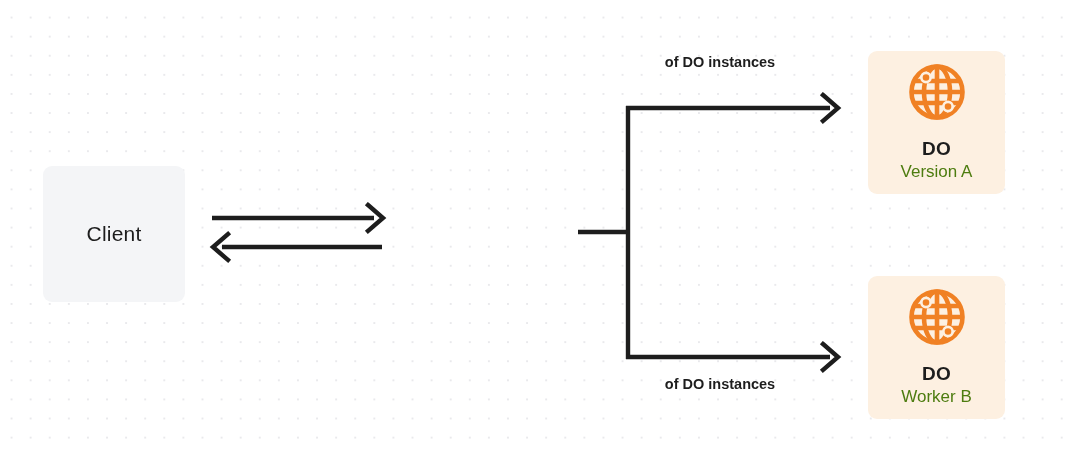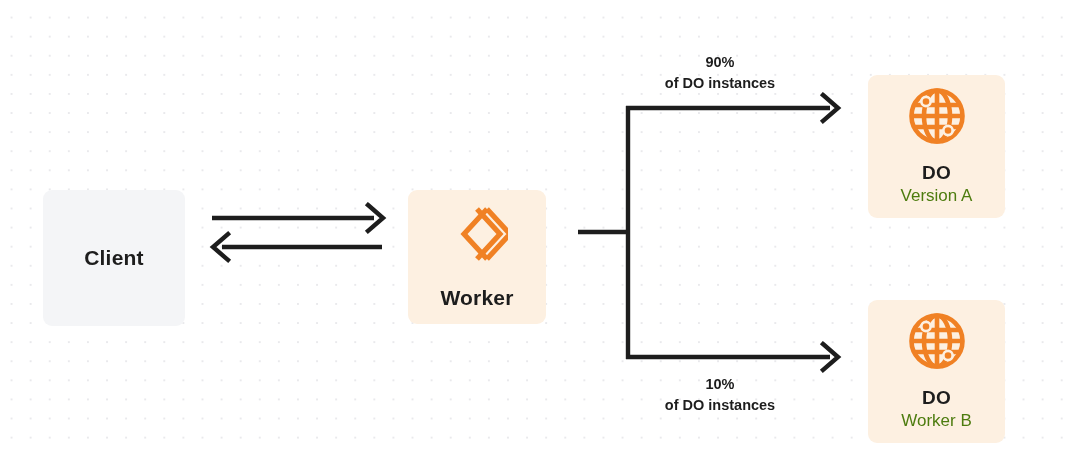--- a/index.html
+++ b/index.html
@@ -24,33 +24,32 @@
   }
 
   .node {
     position: absolute;
     display: flex;
     flex-direction: column;
     align-items: center;
     justify-content: center;
     border-radius: 9px;
     box-sizing: border-box;
-    margin-top: 24px;
   }
 
   #node-client {
     left: 43px;
     top: 166px;
     width: 142px;
     height: 136px;
     background-color: #f4f5f7;
   }
   .client-label {
     font-size: 21px;
-    font-weight: bold;
+    font-weight: normal;
     color: #1d1d1d;
     letter-spacing: 0.2px;
   }
 
   #node-worker {
     left: 408px;
     top: 166px;
     width: 138px;
     height: 134px;
     background-color: #fdf0e1;
@@ -149,33 +148,20 @@
     <g>
       <line x1="626" y1="357" x2="830" y2="357" stroke="#1d1d1d" stroke-width="4.4" stroke-linecap="butt"></line>
       <polyline points="823,344 838,357 823,370" fill="none" stroke="#1d1d1d" stroke-width="4.4" stroke-linecap="square" stroke-linejoin="miter"></polyline>
     </g>
   </svg>
 
   <div class="node" id="node-client">
     <span class="client-label">Client</span>
   </div>
 
-  <div class="node" id="node-worker">
-    <span class="worker-icon">
-      <svg width="62" height="60" viewBox="0 0 62 60" aria-hidden="true">
-
-        <polyline points="41,5 18,30 41,55" fill="none" stroke="#f08124" stroke-width="5.2" stroke-linecap="butt" stroke-linejoin="miter"></polyline>
-
-        <polyline points="31,5 54,30 31,55" fill="none" stroke="#f08124" stroke-width="5.2" stroke-linecap="butt" stroke-linejoin="miter"></polyline>
-
-        <polyline points="41,5 64,30 41,55" fill="none" stroke="#f08124" stroke-width="5.2" stroke-linecap="butt" stroke-linejoin="miter"></polyline>
-      </svg>
-    </span>
-    <span class="worker-label">Worker</span>
-  </div>
 
   <div class="node node-do" id="node-do-a">
     <span class="do-icon">
       <svg width="60" height="60" viewBox="0 0 60 60" aria-hidden="true">
         <circle cx="30" cy="30" r="25.5" fill="none" stroke="#f08124" stroke-width="4.6"></circle>
         <ellipse cx="30" cy="30" rx="13" ry="25.5" fill="none" stroke="#f08124" stroke-width="4.6"></ellipse>
         <line x1="30" y1="4.5" x2="30" y2="55.5" stroke="#f08124" stroke-width="4.6"></line>
         <line x1="6.5" y1="19" x2="53.5" y2="19" stroke="#f08124" stroke-width="4.6"></line>
         <line x1="4.5" y1="30" x2="55.5" y2="30" stroke="#f08124" stroke-width="4.6"></line>
         <line x1="6.5" y1="41" x2="53.5" y2="41" stroke="#f08124" stroke-width="4.6"></line>
@@ -198,22 +184,20 @@
         <line x1="6.5" y1="41" x2="53.5" y2="41" stroke="#f08124" stroke-width="4.6"></line>
         <circle cx="19" cy="15.5" r="4.6" fill="#f08124" stroke="#fdf0e1" stroke-width="2.6"></circle>
         <circle cx="41" cy="44.5" r="4.6" fill="#f08124" stroke="#fdf0e1" stroke-width="2.6"></circle>
       </svg>
     </span>
     <span class="do-title">DO</span>
     <span class="do-sub">Worker B</span>
   </div>
 
   <div class="edge-label" id="label-top">
-    <div>90%</div>
     <div>of DO instances</div>
   </div>
 
   <div class="edge-label" id="label-bottom">
-    <div>10%</div>
     <div>of DO instances</div>
   </div>
 
 </div>
 
 </body></html>

